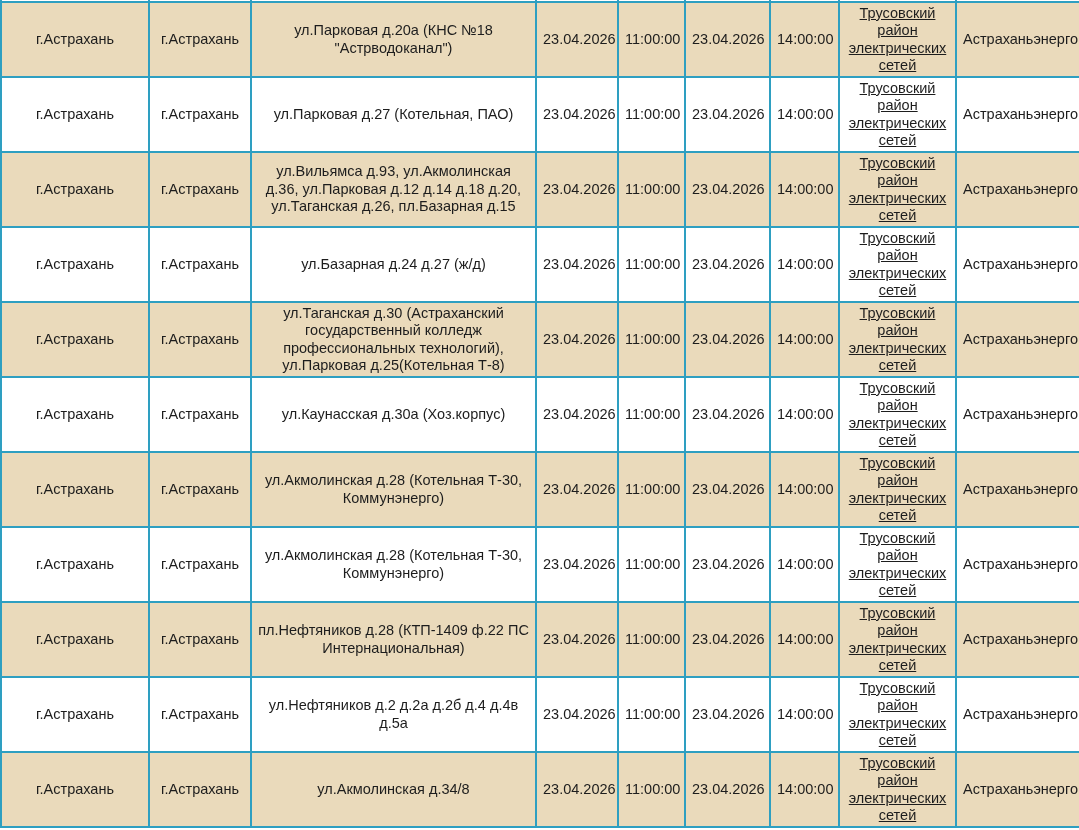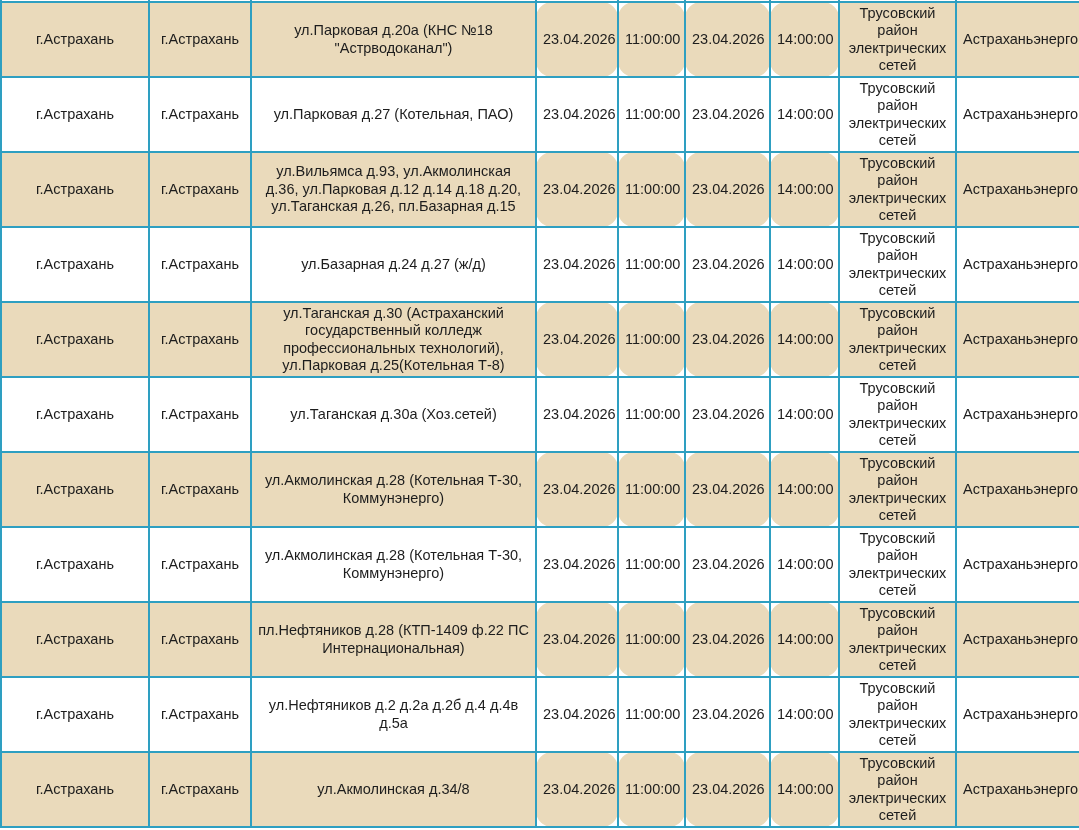--- a/index.html
+++ b/index.html
@@ -38,22 +38,22 @@
     word-wrap: break-word;
   }
   thead tr.sliver td {
     height: 6px;
     padding: 0;
     background: var(--row-bg);
   }
   tbody tr { height: 75px; }
   tbody tr:nth-child(odd)  { background: var(--row-alt); }
   tbody tr:nth-child(even) { background: var(--row-bg); }
-  td.c-nowrap { white-space: nowrap; padding-left: 0; padding-right: 0; border-radius: 16px; }
-  td.c-district { padding-left: 3px; padding-right: 3px; }
+  td.c-nowrap { white-space: nowrap; padding-left: 0; padding-right: 0; }
+  td.c-district { padding-left: 3px; padding-right: 3px; text-decoration: underline; }
   td.c-company { white-space: nowrap; padding-left: 1px; padding-right: 1px; }
 </style>
 </head>
 <body>
 
 <div class="viewport">
   <table class="outage">
     <colgroup>
       <col style="width:148px">
       <col style="width:102px">
@@ -130,21 +130,21 @@
     <td class="c-nowrap">23.04.2026</td>
     <td class="c-nowrap">11:00:00</td>
     <td class="c-nowrap">23.04.2026</td>
     <td class="c-nowrap">14:00:00</td>
     <td class="c-district">Трусовский район электрических сетей</td>
     <td class="c-company">Астраханьэнерго</td>
   </tr>
         <tr>
     <td>г.Астрахань</td>
     <td>г.Астрахань</td>
-    <td>ул.Таганская д.30а (Хоз.сетей)</td>
+    <td>ул.Каунасская д.30а (Хоз.корпус)</td>
     <td class="c-nowrap">23.04.2026</td>
     <td class="c-nowrap">11:00:00</td>
     <td class="c-nowrap">23.04.2026</td>
     <td class="c-nowrap">14:00:00</td>
     <td class="c-district">Трусовский район электрических сетей</td>
     <td class="c-company">Астраханьэнерго</td>
   </tr>
         <tr>
     <td>г.Астрахань</td>
     <td>г.Астрахань</td>

